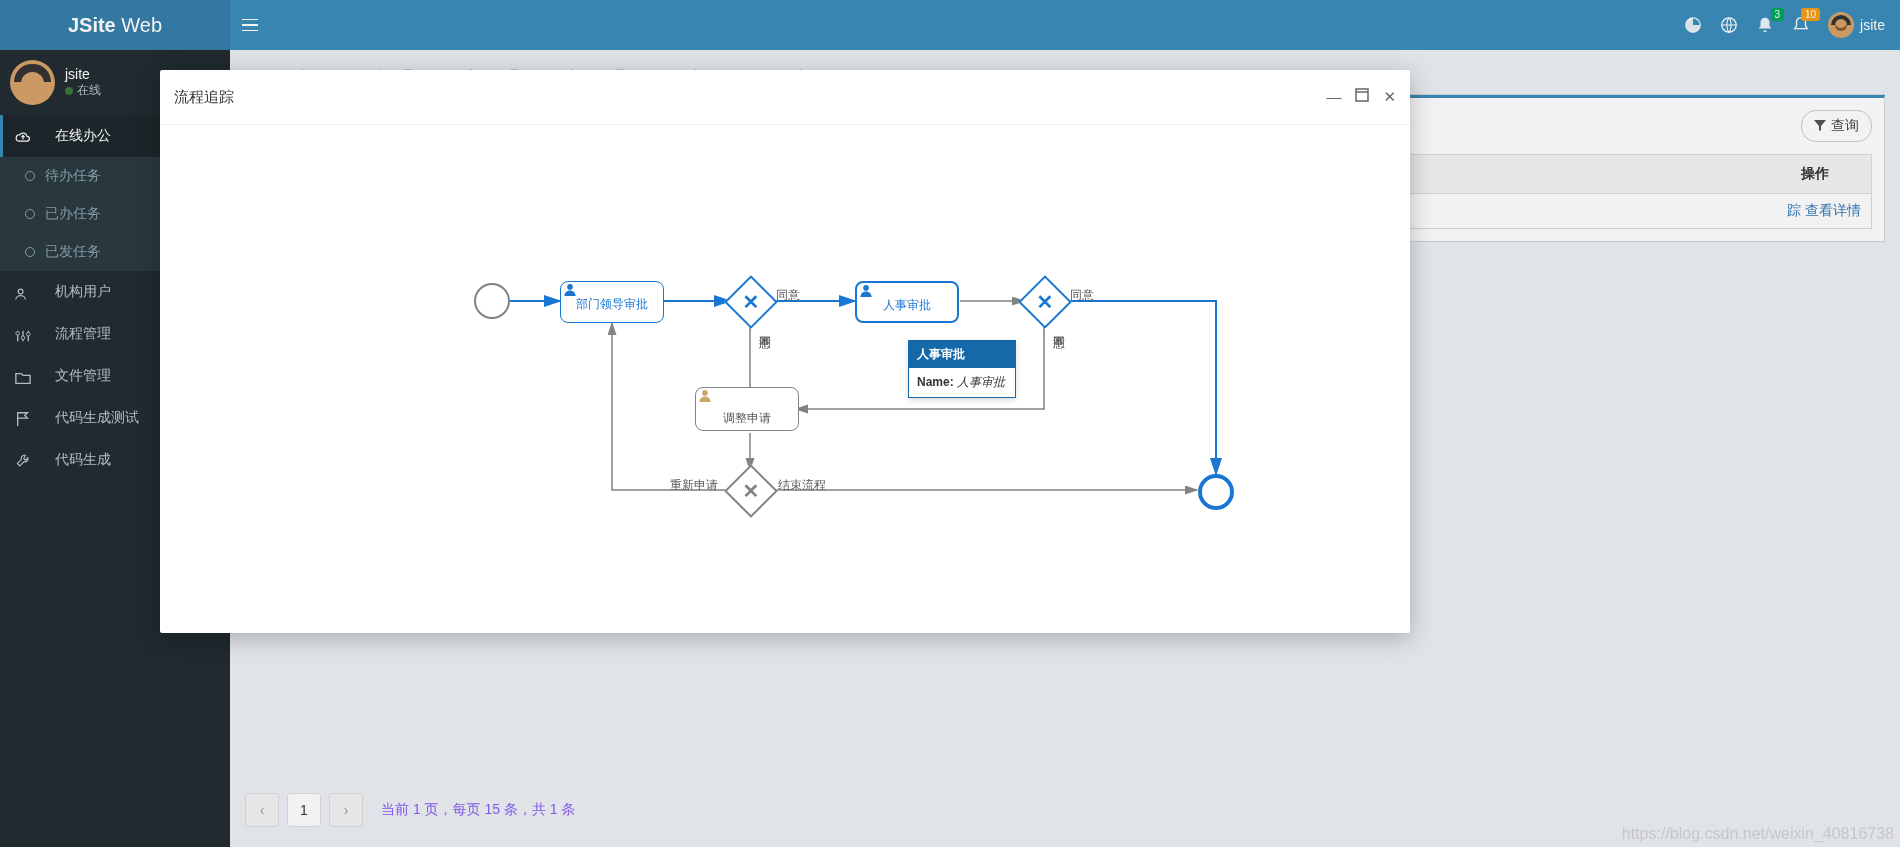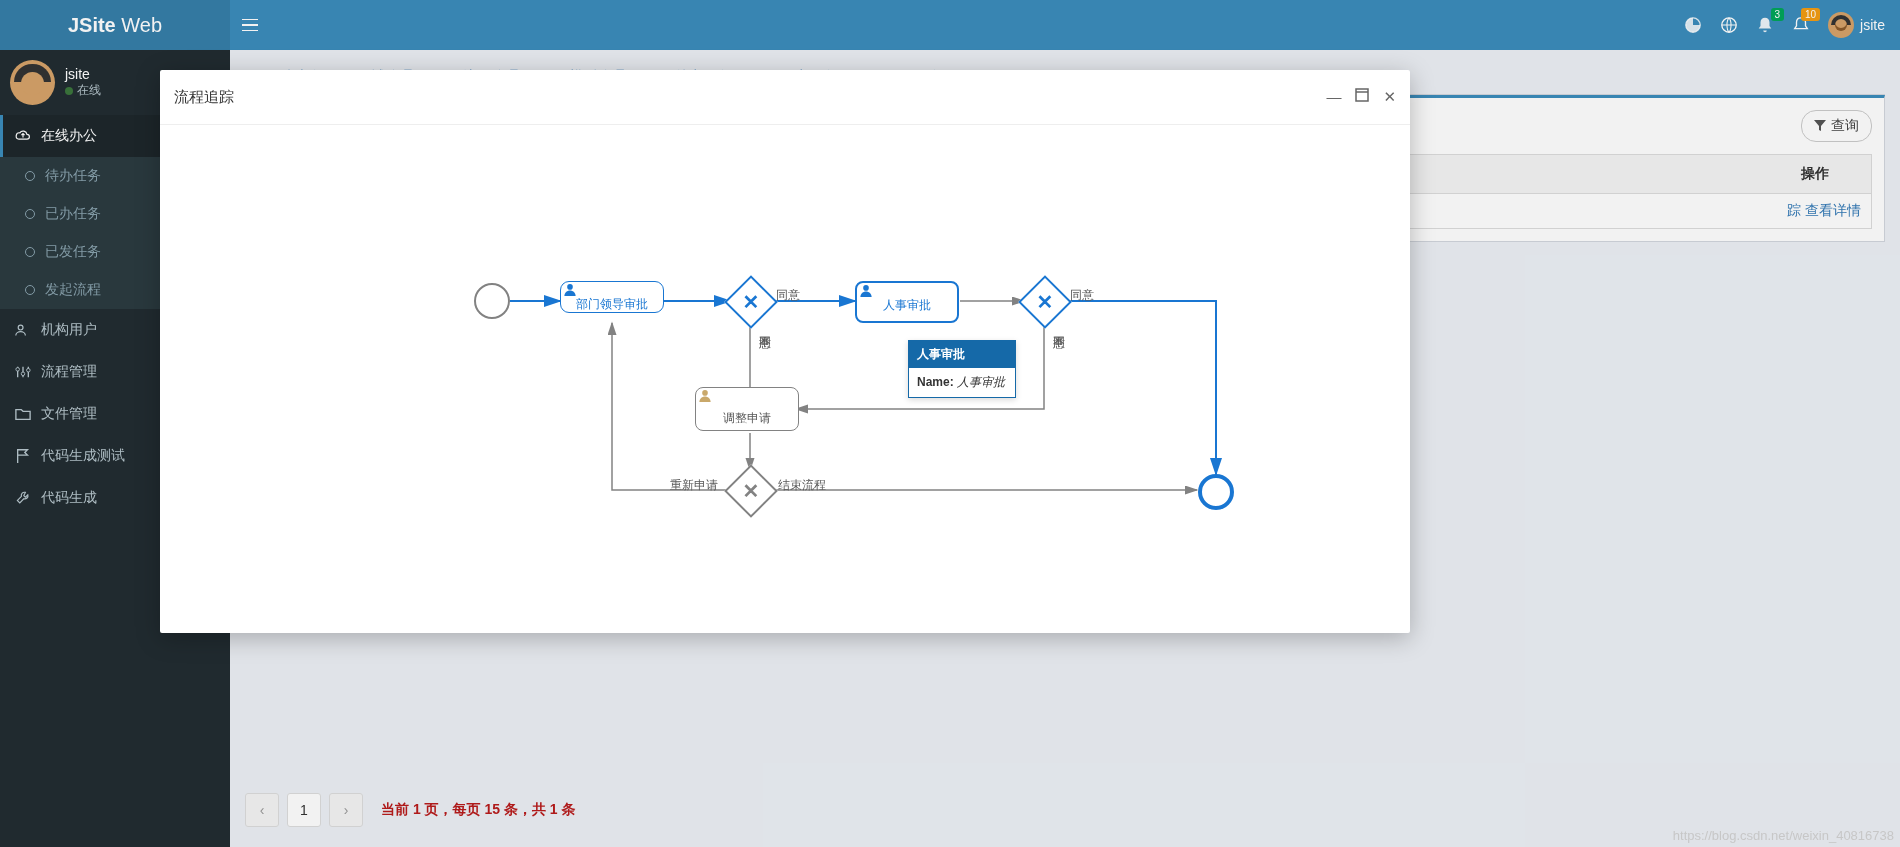--- a/index.html
+++ b/index.html
@@ -21,42 +21,42 @@
 
 .sidebar { position: absolute; left: 0; top: 50px; bottom: 0; width: 230px; background: #222d32; color: #b8c7ce; }
 .user-panel { display: flex; align-items: center; padding: 10px; gap: 10px; }
 .user-avatar { width: 45px; height: 45px; border-radius: 50%; background: #d6a36a; position: relative; flex-shrink: 0; }
 .user-avatar::before { content:""; position:absolute; top:4px; left:4px; width:37px; height:18px; border-radius:18px 18px 0 0; background:#333; }
 .user-avatar::after { content:""; position:absolute; top:12px; left:11px; width:23px; height:23px; border-radius:50%; background:#d6a36a; }
 .user-info .uname { color: #fff; font-size: 14px; display:block; }
 .user-info .status { font-size: 12px; color: #b8c7ce; display:flex; align-items:center; gap:4px; }
 .status-dot { width: 8px; height: 8px; border-radius: 50%; background: #3c763d; display:inline-block; }
 
-.nav-item { display: flex; align-items: center; padding: 12px 15px; cursor: pointer; color: #b8c7ce; gap: 10px; }
+.nav-item { display: flex; align-items: flex-end; padding: 12px 15px; cursor: pointer; color: #b8c7ce; gap: 24px; }
 .nav-item.active { background: #1e282c; color: #fff; border-left: 3px solid #3c8dbc; padding-left: 12px; }
 .sub-item { display: flex; align-items: center; padding: 10px 15px 10px 25px; cursor: pointer; color: #8aa4af; gap: 10px; background: #2c3b41; font-size: 14px; }
 .circ { width: 10px; height: 10px; border: 1px solid #8aa4af; border-radius: 50%; display: inline-block; }
 .nav-icon { width: 16px; display: inline-flex; justify-content: center; }
 
 
 .content { position: absolute; left: 230px; right: 0; top: 50px; bottom: 0; background: #ecf0f5; padding: 10px 15px 15px; }
 .tabs-line { border-bottom: 1px solid #d2d6de; display: flex; gap: 2px; }
 .tab { padding: 8px 16px; color: #337ab7; cursor: pointer; position: relative; display:flex; align-items:center; gap:6px; font-size: 14px; }
 .tab .xx { color: #337ab7; font-size: 12px; }
 
 .panel { background: #fff; border: 1px solid #d2d6de; border-top: 3px solid #3c8dbc; margin-top: 0; padding: 12px; }
 .tools-row { display: flex; justify-content: flex-end; }
 .btn { border: 1px solid #ccc; background: #fff; padding: 6px 12px; border-radius: 15px; cursor: pointer; color: #444; display:flex; align-items:center; gap:5px; font-size:14px; }
 .table-head { display: flex; background: #f4f4f4; border: 1px solid #ddd; margin-top: 12px; }
 .table-head .th { flex: 0 0 80px; padding: 10px; font-weight: 700; color: #333; }
 .link-row { padding: 8px 10px; color: #337ab7; cursor: pointer; border: 1px solid #ddd; border-top: none; }
 .pager { position: absolute; left: 15px; right: 15px; bottom: 20px; display: flex; align-items: center; gap: 8px; }
 .pbtn { width: 34px; height: 34px; border: 1px solid #ddd; background: #f4f4f4; display:flex; align-items:center; justify-content:center; border-radius:3px; cursor:pointer; color:#999; }
 .pbtn.active { background: #fff; color: #333; }
-.pager-info { color: #b91c1c; margin-left: 10px; font-weight: bold; }
+.pager-info { color: #8b5cf6; margin-left: 10px; }
 
 
 .modal-mask { position: absolute; inset: 0; background: rgba(0,0,0,0.05); z-index: 500; }
 .modal { position: absolute; left: 160px; top: 70px; width: 1250px; height: 563px; background: #fff; box-shadow: 0 5px 25px rgba(0,0,0,0.25); z-index: 600; border-radius: 2px; }
 .modal-head { height: 55px; display: flex; align-items: center; padding: 0 14px; border-bottom: 1px solid #eee; font-size: 15px; }
 .modal-head .ctrls { margin-left: auto; display: flex; gap: 14px; color: #666; }
 .modal-head .ctrls span { cursor: pointer; }
 .modal-body { position: relative; height: calc(100% - 42px); }
 
 
@@ -74,21 +74,21 @@
 .gateway.gray .gx { color: #828282; }
 .lab { position: absolute; font-size: 12px; color: #595959; white-space: nowrap; }
 .lab.v { writing-mode: vertical-rl; }
 .tooltip-box { position: absolute; border: 1px solid #1569a8; background: #fff; width: 108px; box-shadow: 0 2px 6px rgba(0,0,0,0.15); font-size: 12px; }
 .tooltip-box .tt-head { background: #1569a8; color: #fff; padding: 5px 8px; font-weight: 700; }
 .tooltip-box .tt-body { padding: 6px 8px; }
 .tooltip-box .tt-body b { font-weight: 700; }
 .tooltip-box .tt-body i { font-style: italic; }
 
 svg.edges { position: absolute; left: 0; top: 0; width: 100%; height: 100%; pointer-events: none; }
-.watermark { position: absolute; right: 6px; bottom: 4px; font-size: 13px; color: #c7c7c7; z-index: 700; }
+.watermark { position: absolute; right: 6px; bottom: 4px; font-size: 16px; color: #c7c7c7; z-index: 700; }
 </style>
 </head>
 <body>
 
 <div class="header">
   <div class="brand">
     <span><b>JSite</b><span> Web</span></span>
   </div>
   <div class="toggle">
     <svg width="16" height="12" viewBox="0 0 16 12">
@@ -151,24 +151,20 @@
       <span class="circ"></span>
       <span>待办任务</span>
     </div>
   <div class="sub-item">
       <span class="circ"></span>
       <span>已办任务</span>
     </div>
   <div class="sub-item">
       <span class="circ"></span>
       <span>已发任务</span>
-    </div>
-  <div class="sub-item">
-      <span class="circ"></span>
-      <span>发起流程</span>
     </div>
 
   <div class="nav-item">
       <span class="nav-icon">
         <svg width="16" height="14" viewBox="0 0 20 16">
           <circle cx="7" cy="5" r="3" fill="none" stroke="#b8c7ce" stroke-width="1.5"></circle>
           <path d="M1 15c0-3 3-5 6-5s6 2 6 5" fill="none" stroke="#b8c7ce" stroke-width="1.5"></path>
         </svg>
       </span>
       <span>机构用户</span>
@@ -312,21 +308,21 @@
 
         <path d="M590 308 L590 345" stroke="#828282" stroke-width="1.5" fill="none" marker-end="url(#ag)"></path>
 
         <path d="M570 365 L452 365 L452 198" stroke="#828282" stroke-width="1.5" fill="none" marker-end="url(#ag)"></path>
 
         <path d="M610 365 L1037 365" stroke="#828282" stroke-width="1.5" fill="none" marker-end="url(#ag)"></path>
       </svg>
 
       <div class="start-circle" style="left:314px; top:158px;"></div>
 
-      <div class="node-rect blue-border" style="left:400px; top:156px; width:104px; height:32px;border-radius:9px;">
+      <div class="node-rect blue-border" style="left:400px; top:156px; width:104px; height:42px;">
         <div class="user-mark">
             <svg viewBox="0 0 20 20">
               <circle cx="10" cy="7" r="4" fill="#1976d2"></circle>
               <path d="M2 20c0-5 4-8 8-8s8 3 8 8" fill="#1976d2"></path>
             </svg>
           </div>
         <div style="margin-top:8px">部门领导审批</div>
       </div>
 
       <div class="gateway" style="left:572px; top:158px;">

